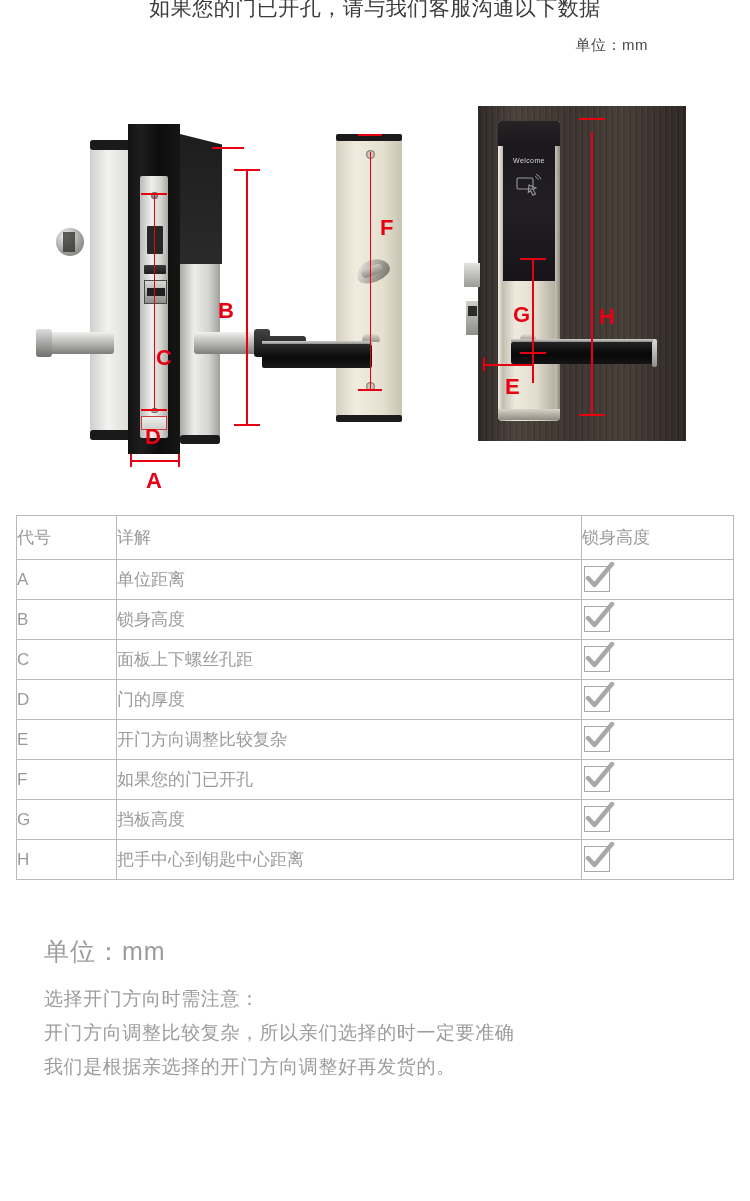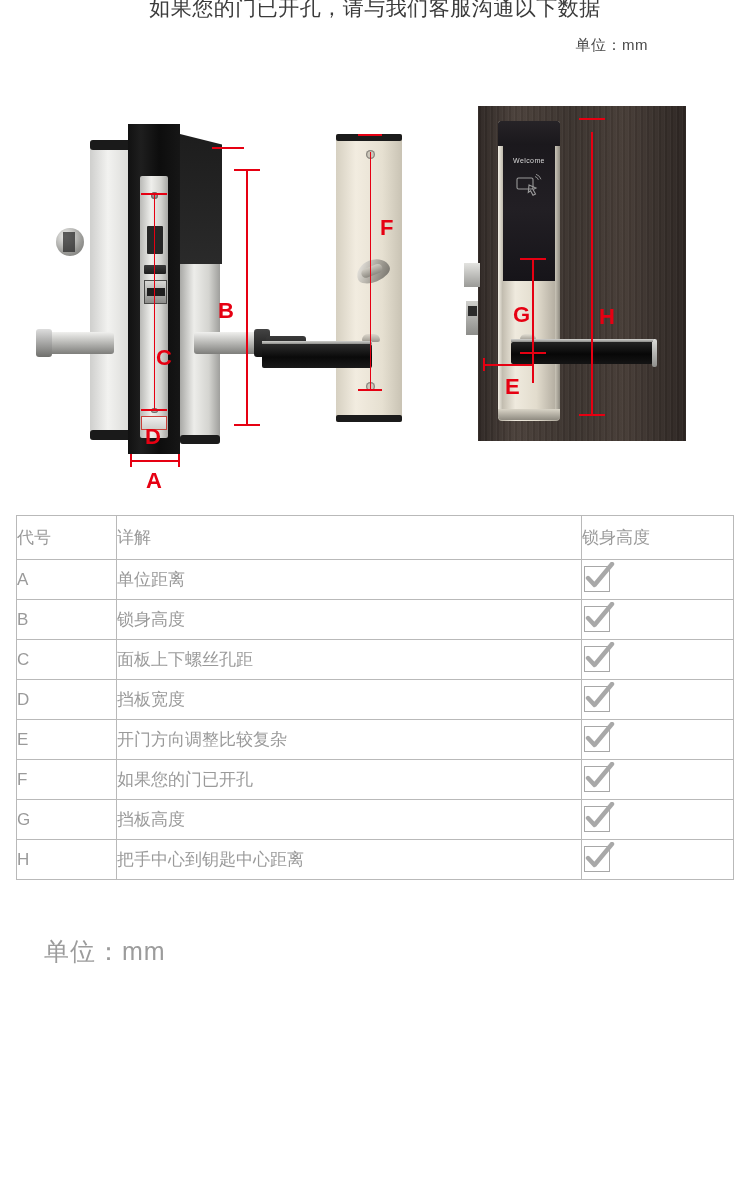--- a/index.html
+++ b/index.html
@@ -303,21 +303,21 @@
           </tr>
           <tr>
             <td class="col-code">C</td>
             <td>面板上下螺丝孔距</td>
             <td class="col-unit"><span class="chk"><span class="box"></span><svg width="34" height="30" viewBox="0 0 34 30" fill="none" stroke="#a8a8a8" stroke-width="4.4" stroke-linecap="round" stroke-linejoin="round">
                   <path d="M6 16 L12.5 23 L30 2"></path>
                 </svg></span></td>
           </tr>
           <tr>
             <td class="col-code">D</td>
-            <td>挡板宽度</td>
+            <td>门的厚度</td>
             <td class="col-unit"><span class="chk"><span class="box"></span><svg width="34" height="30" viewBox="0 0 34 30" fill="none" stroke="#a8a8a8" stroke-width="4.4" stroke-linecap="round" stroke-linejoin="round">
                   <path d="M6 16 L12.5 23 L30 2"></path>
                 </svg></span></td>
           </tr>
           <tr>
             <td class="col-code">E</td>
             <td>开门方向调整比较复杂</td>
             <td class="col-unit"><span class="chk"><span class="box"></span><svg width="34" height="30" viewBox="0 0 34 30" fill="none" stroke="#a8a8a8" stroke-width="4.4" stroke-linecap="round" stroke-linejoin="round">
                   <path d="M6 16 L12.5 23 L30 2"></path>
                 </svg></span></td>
@@ -342,15 +342,18 @@
             <td class="col-unit"><span class="chk"><span class="box"></span><svg width="34" height="30" viewBox="0 0 34 30" fill="none" stroke="#a8a8a8" stroke-width="4.4" stroke-linecap="round" stroke-linejoin="round">
                   <path d="M6 16 L12.5 23 L30 2"></path>
                 </svg></span></td>
           </tr>
         </tbody>
     </table>
   </div>
 
   <div class="foot">
     <div class="unit">单位：mm</div>
+    <p>选择开门方向时需注意：</p>
+    <p>开门方向调整比较复杂，所以亲们选择的时一定要准确</p>
+    <p>我们是根据亲选择的开门方向调整好再发货的。</p>
   </div>
 
 </div>
 
 </body></html>

